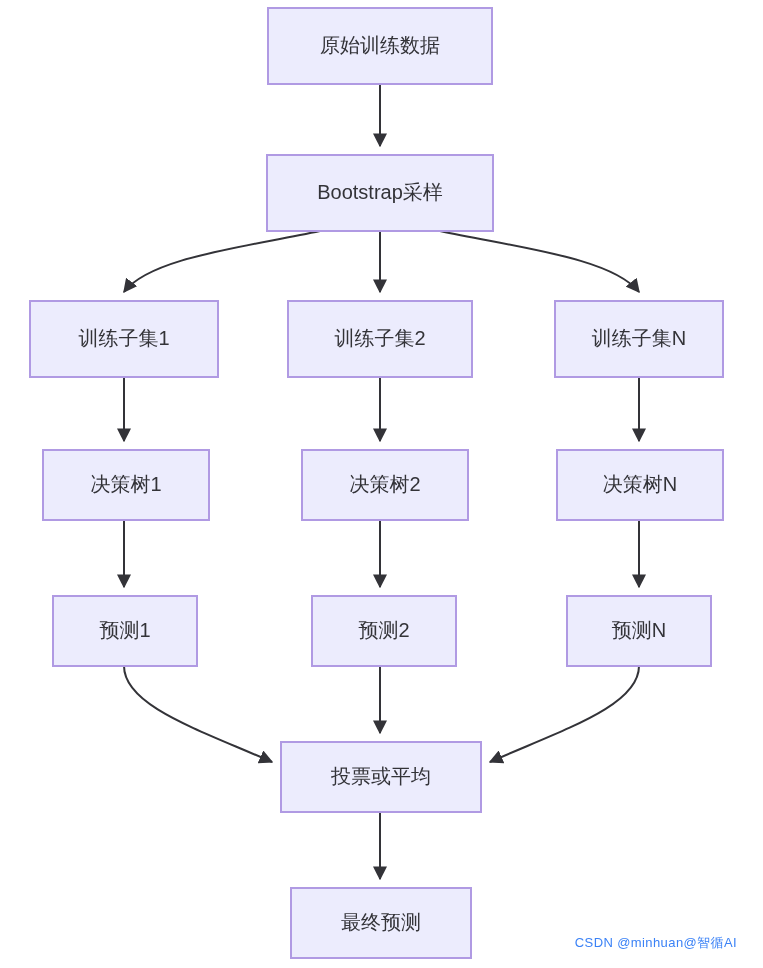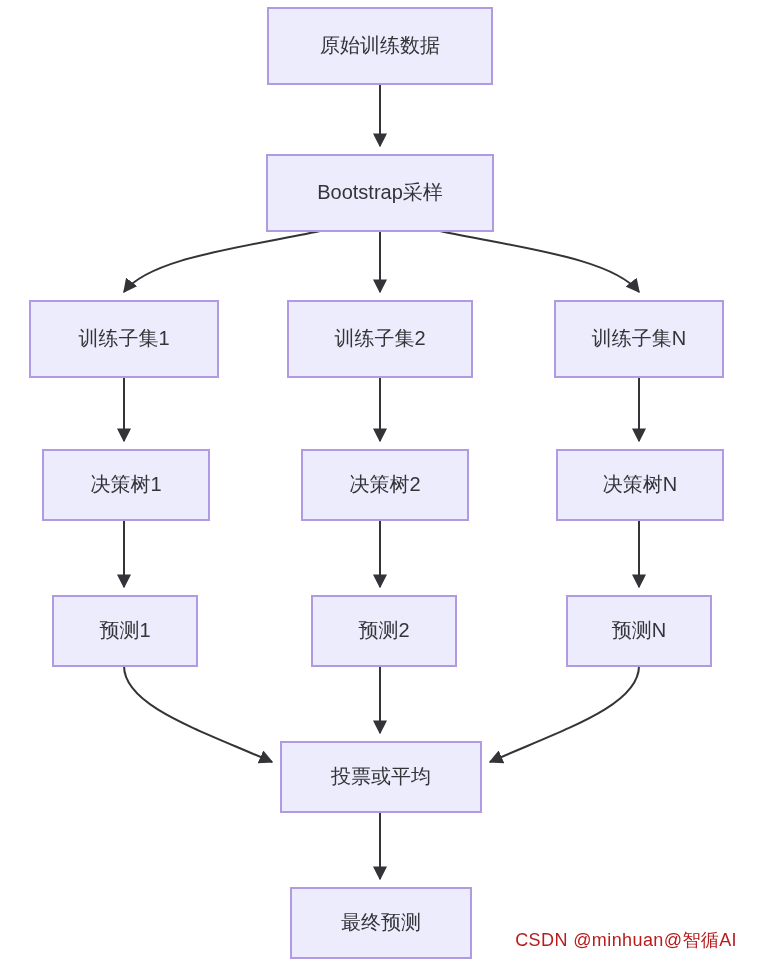--- a/index.html
+++ b/index.html
@@ -45,22 +45,22 @@
   .edge-path {
     fill: none;
     stroke: #333338;
     stroke-width: 2;
   }
   .watermark-text {
     position: absolute;
     right: 10px;
     bottom: 16px;
     font-family: "Liberation Sans", "DejaVu Sans", sans-serif;
-    font-size: 18px;
-    color: #b91c1c;
+    font-size: 13px;
+    color: #3b82f6;
     letter-spacing: 0.4px;
     user-select: none;
     white-space: nowrap;
   }
 </style>
 </head>
 <body>
 
 <div id="flow-root">
 

